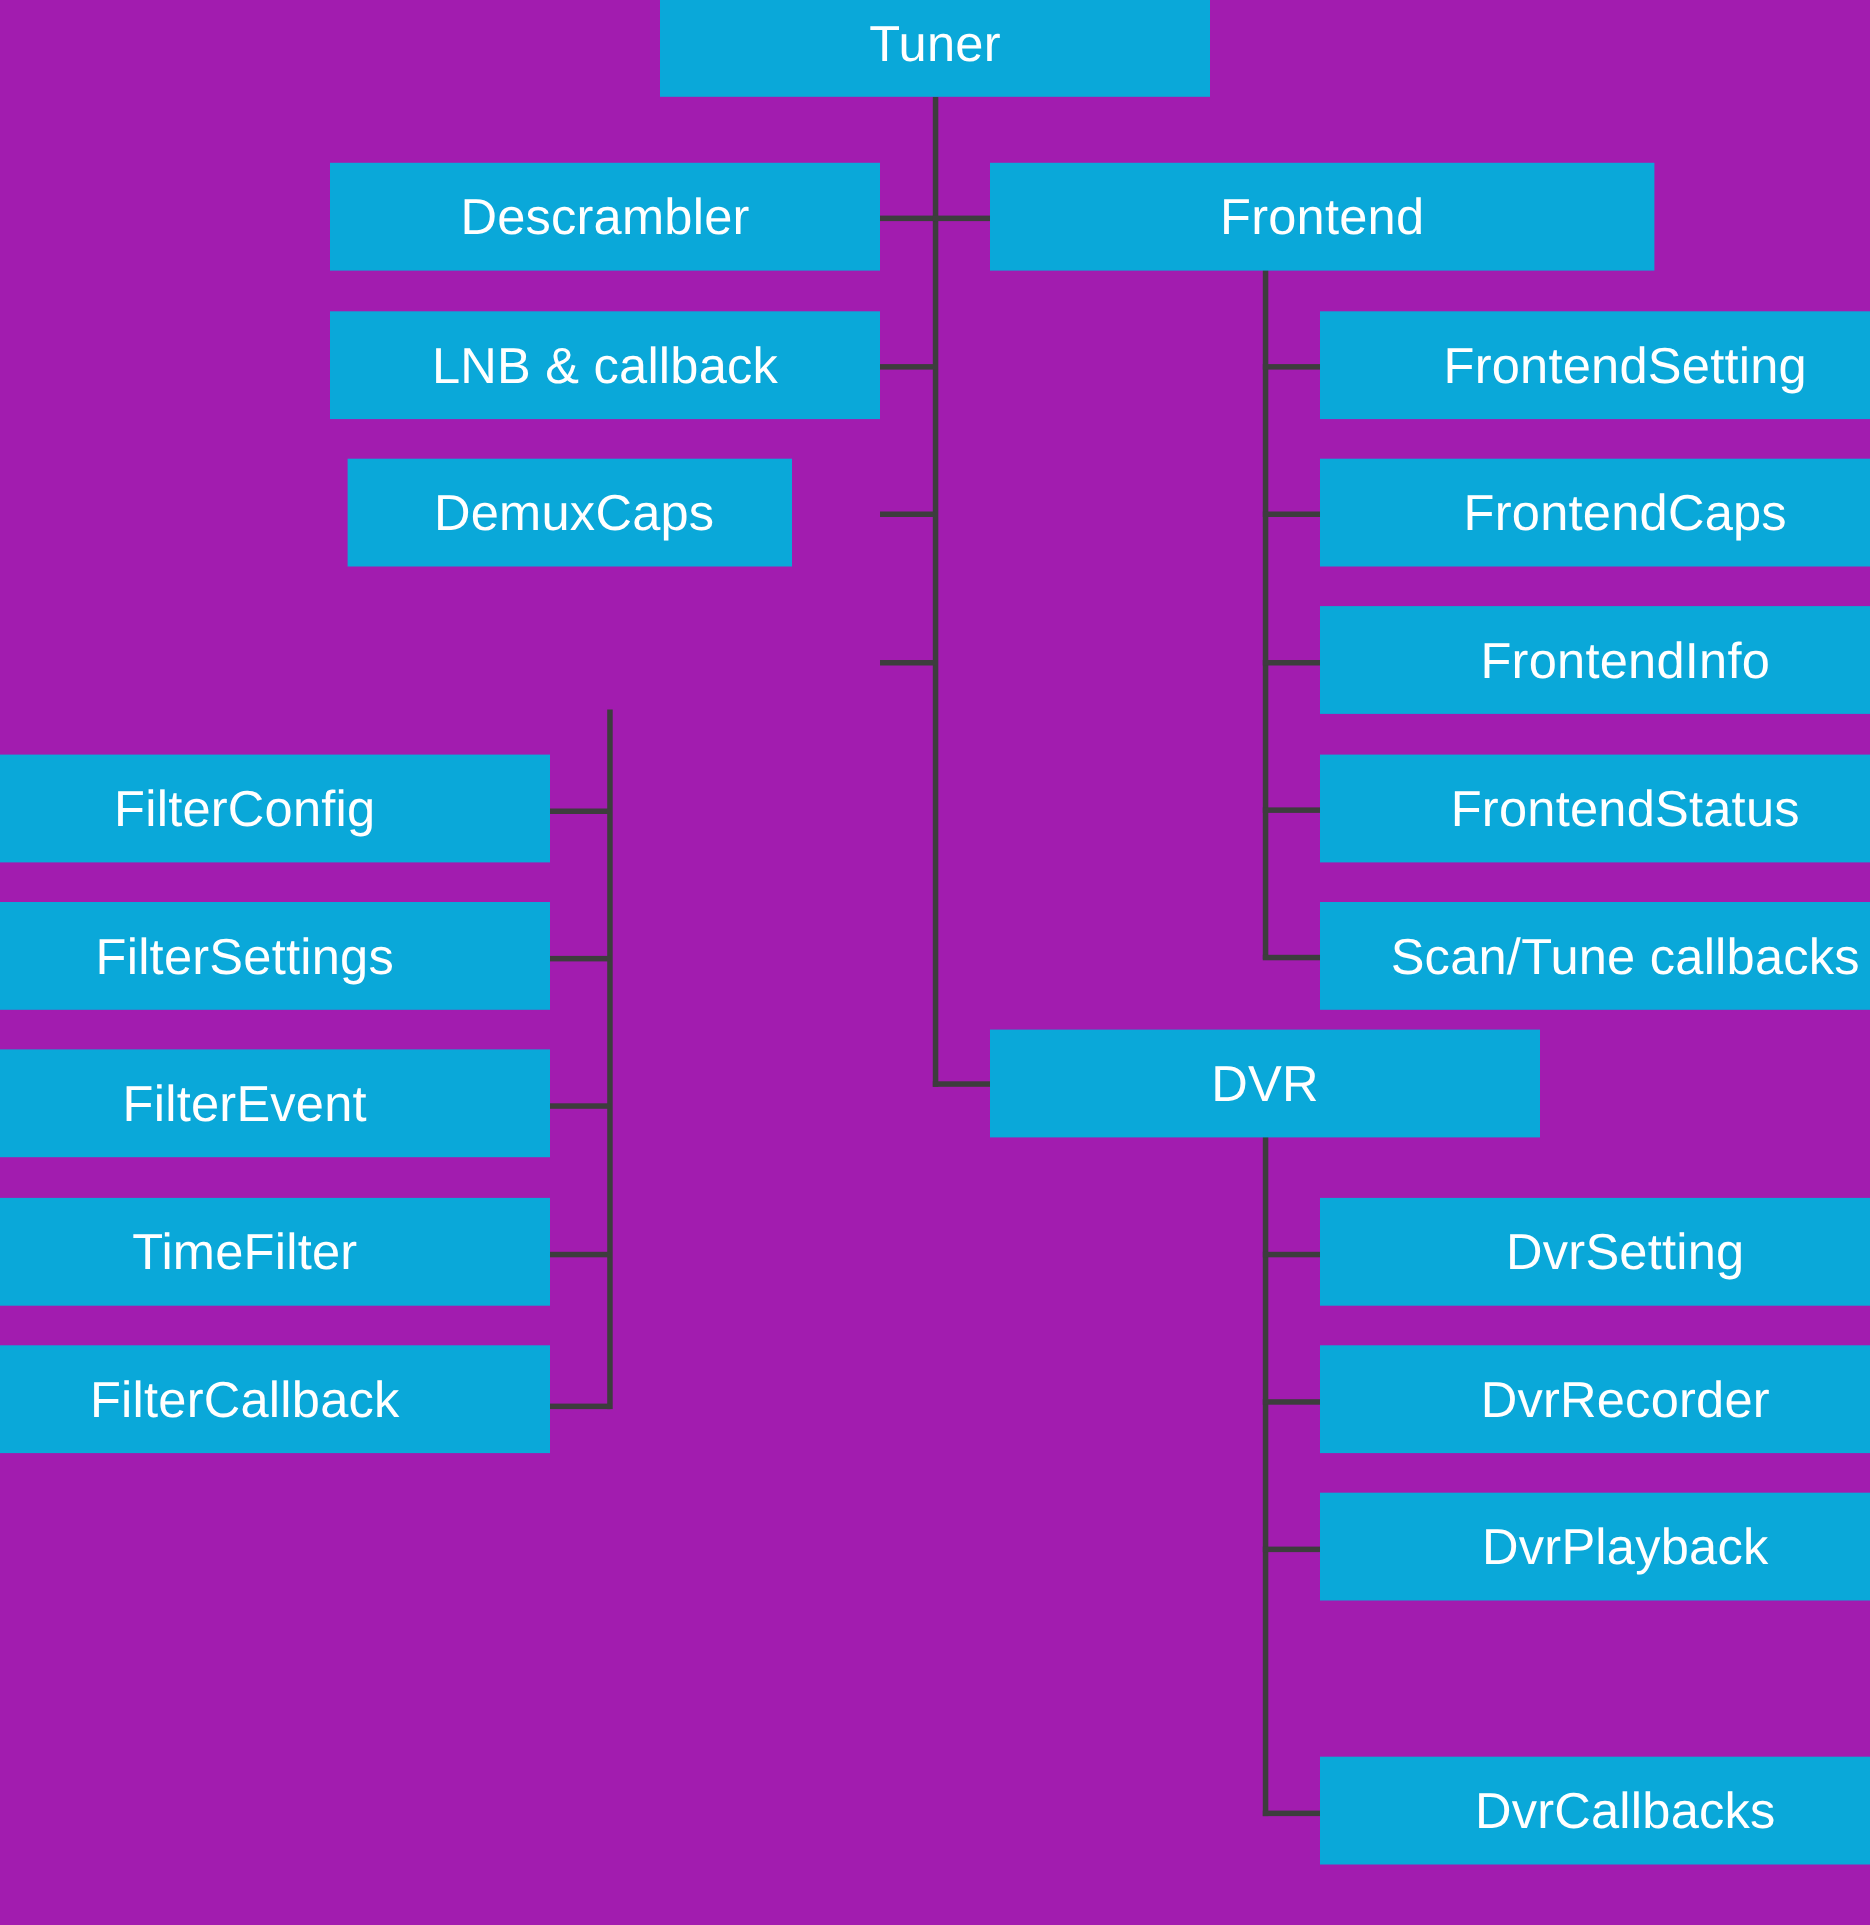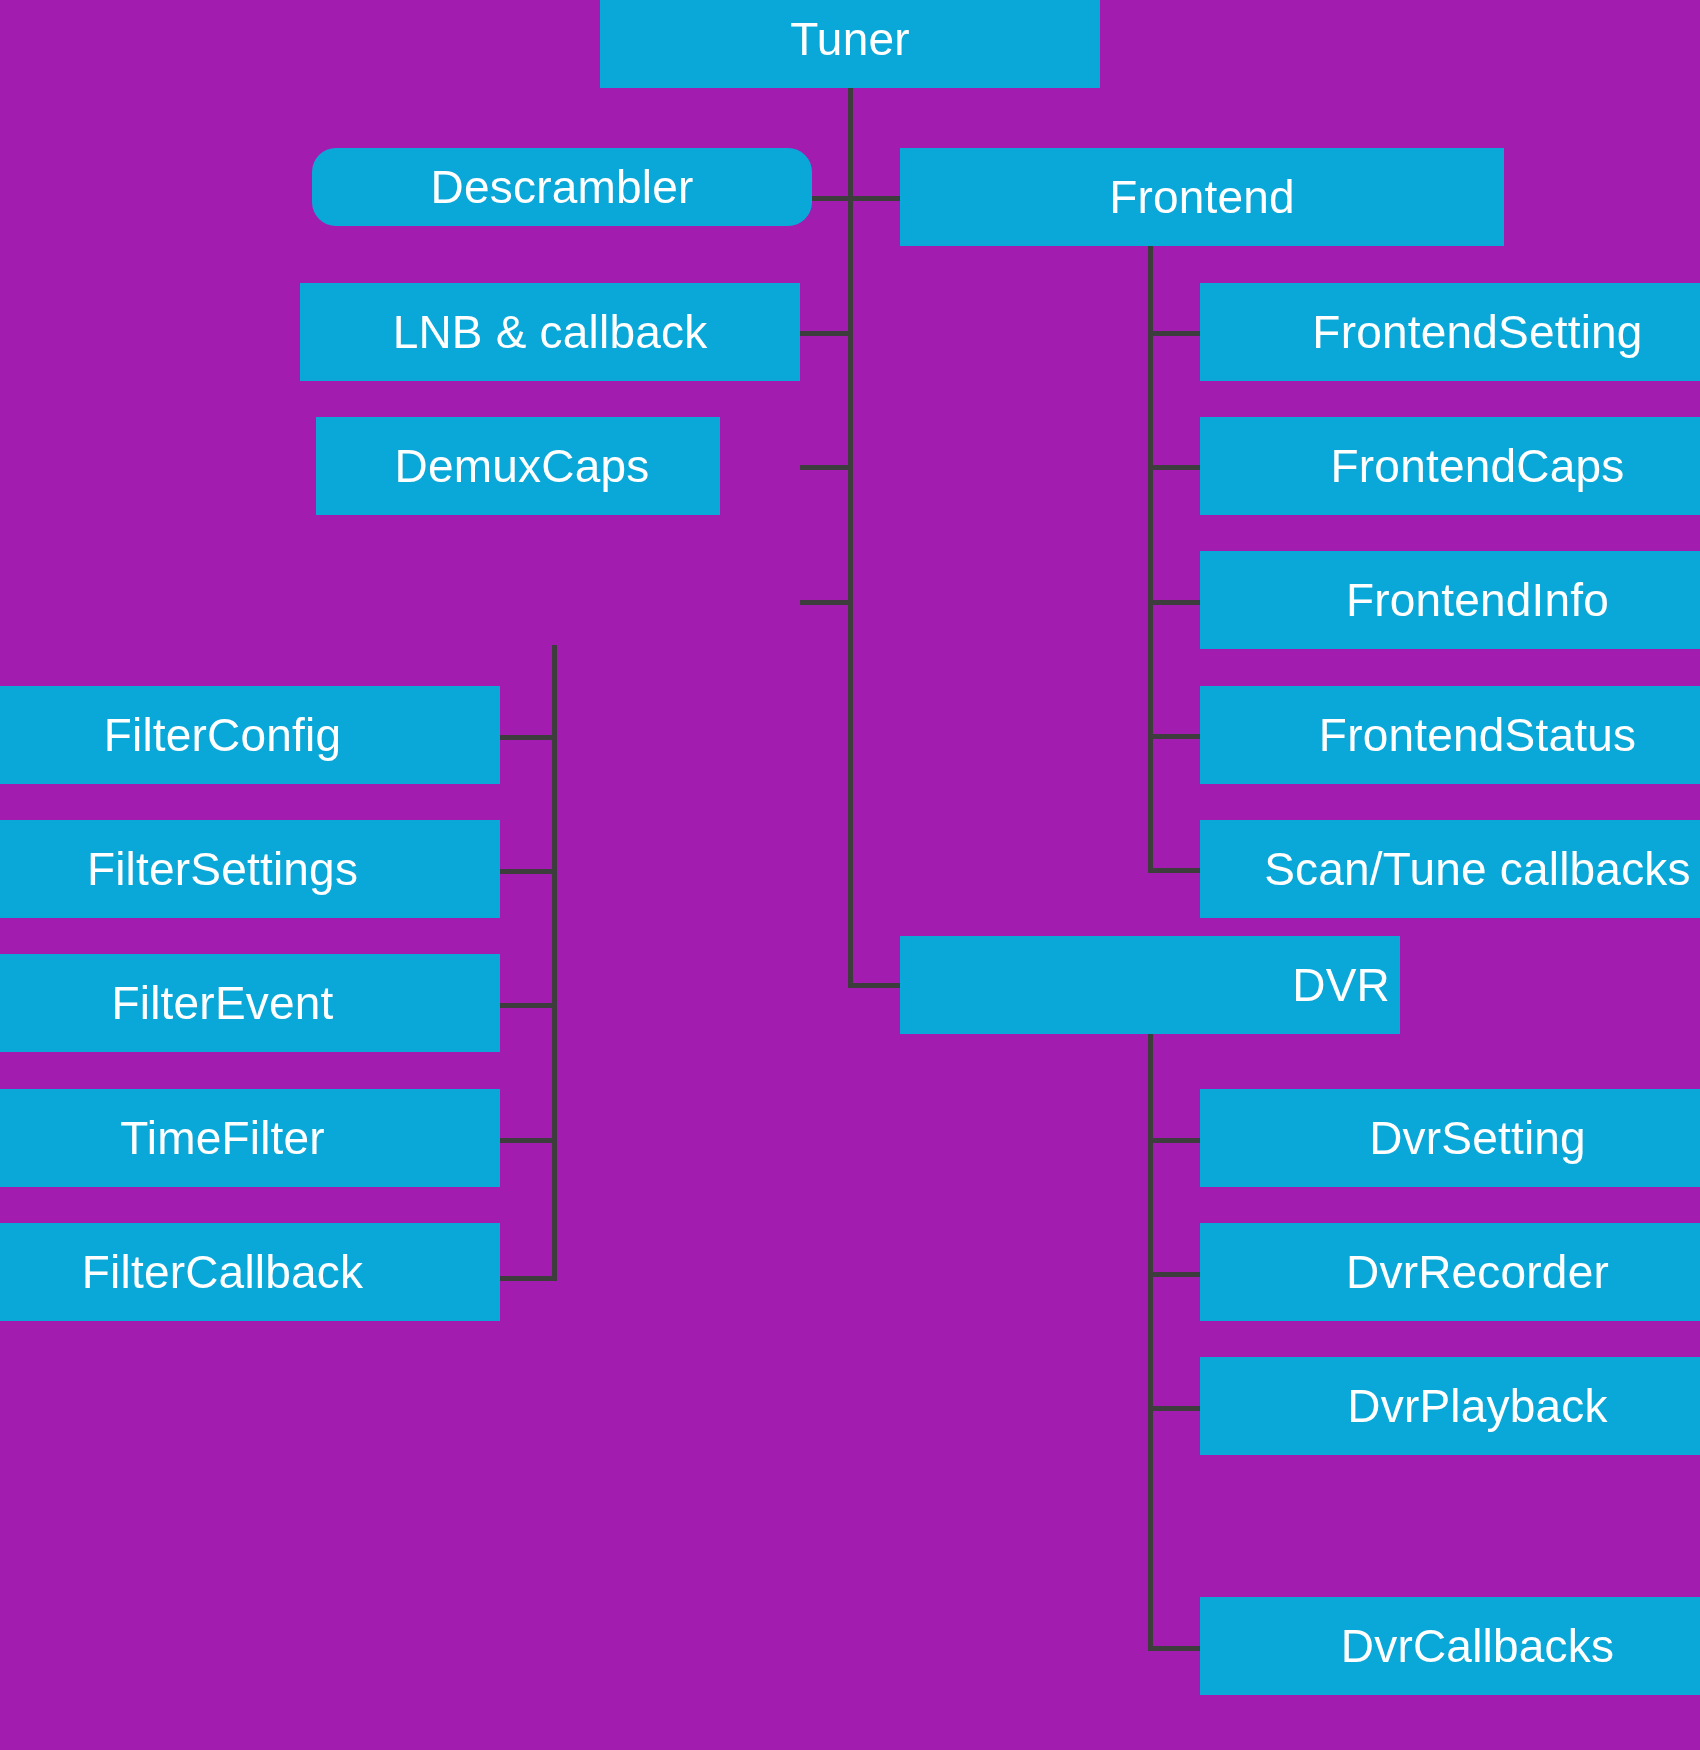--- a/index.html
+++ b/index.html
@@ -76,21 +76,21 @@
   <div class="edge v" style="left:1148px; top:1031px; height:620px;"></div>
   <div class="edge h" style="left:1148px; top:1138px; width:55px;"></div>
   <div class="edge h" style="left:1148px; top:1272px; width:55px;"></div>
   <div class="edge h" style="left:1148px; top:1406px; width:55px;"></div>
   <div class="edge h" style="left:1148px; top:1646px; width:55px;"></div>
 
   <div class="node" style="left:600px; top:-10px; width:500px; height:98px;">
     <span>Tuner</span>
   </div>
 
-  <div class="node" style="left:312px; top:148px; width:500px; height:78px;border-radius:24px;">
+  <div class="node" style="left:300px; top:148px; width:500px; height:98px;">
     <span>Descrambler</span>
   </div>
 
   <div class="node" style="left:300px; top:283px; width:500px; height:98px;">
     <span>LNB &amp; callback</span>
   </div>
 
   <div class="node" style="left:316px; top:417px; width:404px; height:98px;padding-left:18px;">
     <span>DemuxCaps</span>
   </div>
@@ -133,21 +133,21 @@
   </div>
 
   <div class="node" style="left:1200px; top:686px; width:555px; height:98px;">
     <span>FrontendStatus</span>
   </div>
 
   <div class="node" style="left:1200px; top:820px; width:555px; height:98px;">
     <span>Scan/Tune callbacks</span>
   </div>
 
-  <div class="node" style="left:900px; top:936px; width:500px; height:98px;justify-content:flex-end;">
+  <div class="node" style="left:900px; top:936px; width:500px; height:98px;">
     <span>DVR</span>
   </div>
 
   <div class="node" style="left:1200px; top:1089px; width:555px; height:98px;">
     <span>DvrSetting</span>
   </div>
 
   <div class="node" style="left:1200px; top:1223px; width:555px; height:98px;">
     <span>DvrRecorder</span>
   </div>

